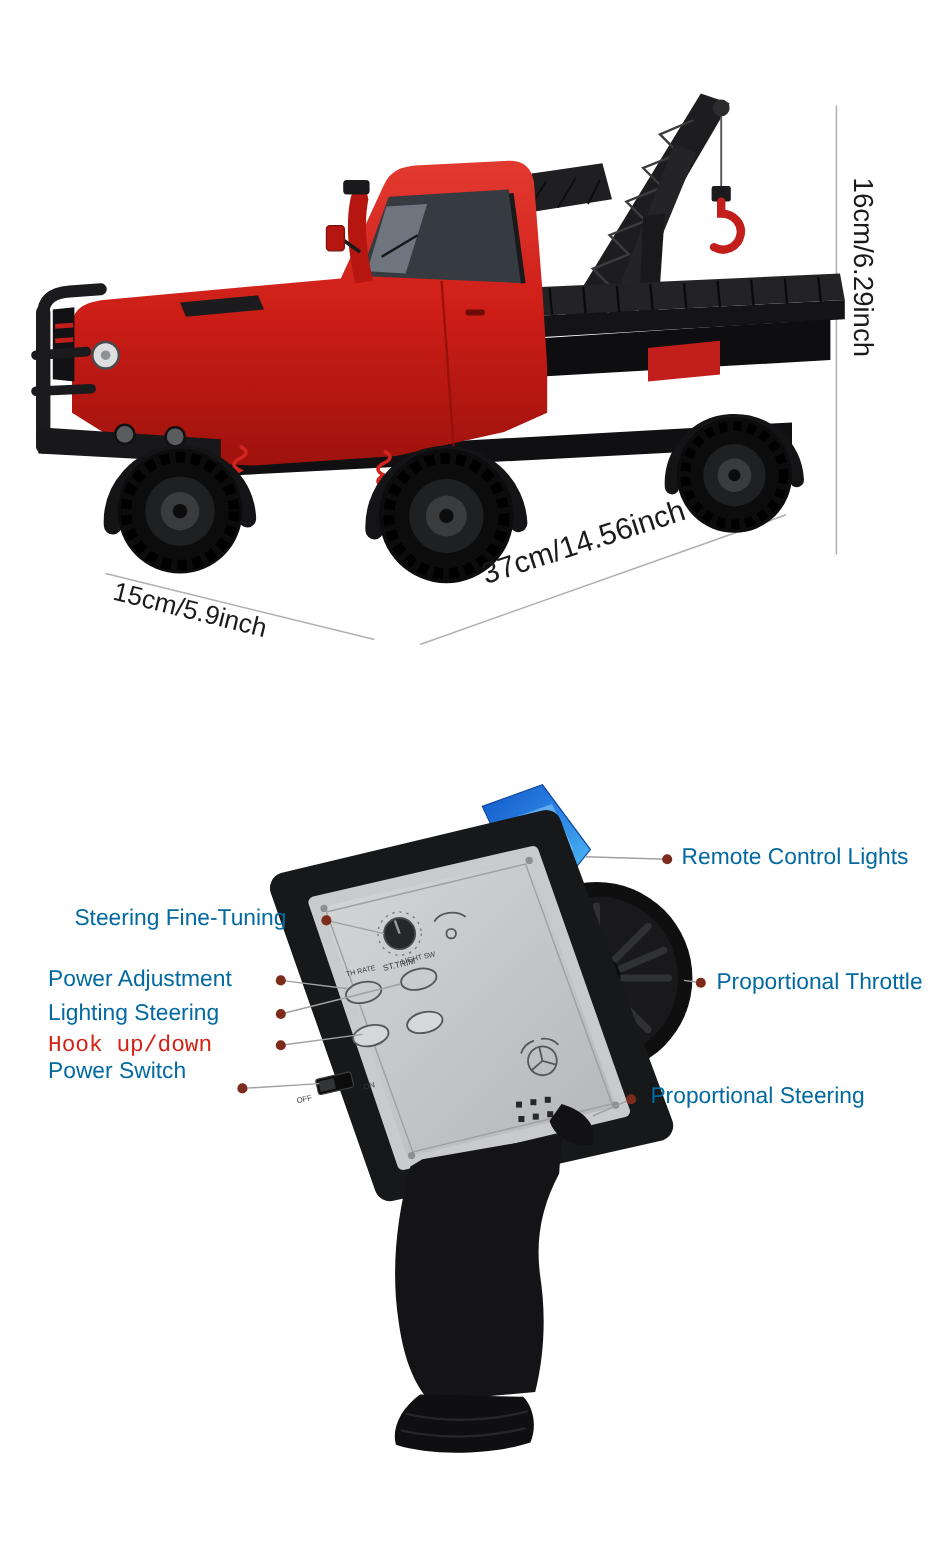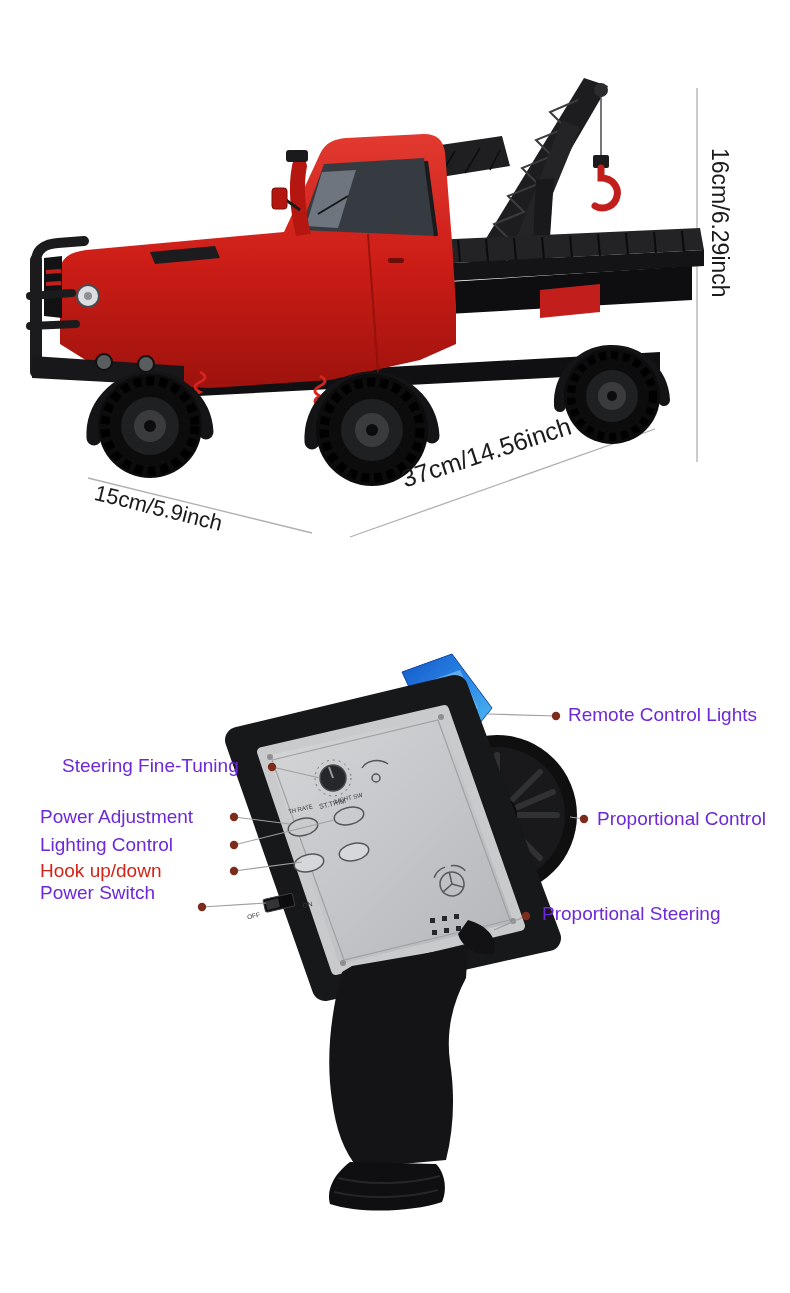--- a/index.html
+++ b/index.html
@@ -3,23 +3,23 @@
 <meta charset="utf-8">
 <style>
   html,body{margin:0;padding:0;background:#fff;}
   .page{position:relative;width:790px;height:1293px;background:#ffffff;overflow:hidden;
         font-family:"Liberation Sans",sans-serif;}
   .layer{position:absolute;left:0;}
   .dim{position:absolute;color:#1b1b1b;white-space:nowrap;}
   .dim-height{left:706px;top:148px;writing-mode:vertical-rl;font-size:23px;}
   .dim-width{left:98px;top:480px;font-size:22px;transform:rotate(14deg);transform-origin:left top;}
   .dim-length{left:398px;top:466px;font-size:25px;transform:rotate(-18deg);transform-origin:left top;}
-  .callout{position:absolute;font-size:19px;color:#6d28d9;white-space:nowrap;line-height:22px;}
+  .callout{position:absolute;font-size:19px;color:#0369a1;white-space:nowrap;line-height:22px;}
   .align-r{}
-  .red{color:#d42316;}
+  .red{color:#d42316;font-family:Liberation Mono, monospace;}
 </style>
 </head>
 <body>
 
 <div class="page">
 
   <svg class="layer" style="top:0" width="790" height="560" viewBox="0 0 790 560">
     <defs>
       <linearGradient id="redg" x1="0" y1="0" x2="0" y2="1">
         <stop offset="0" stop-color="#e23a30"></stop>
@@ -264,18 +264,18 @@
       <circle cx="234" cy="251" r="4.2"></circle>
         <circle cx="202" cy="287" r="4.2"></circle>
       <circle cx="584" cy="199" r="4.2"></circle>
         <circle cx="526" cy="296" r="4.2"></circle>
     </g>
   </svg>
 
   <div class="callout" style="left:568px;top:704px">Remote Control Lights</div>
   <div class="callout align-r" style="left:62px;top:755px;width:200px">Steering Fine-Tuning</div>
   <div class="callout align-r" style="left:40px;top:806px;width:186px">Power Adjustment</div>
-  <div class="callout align-r" style="left:40px;top:834px;width:186px">Lighting Control</div>
+  <div class="callout align-r" style="left:40px;top:834px;width:186px">Lighting Steering</div>
   <div class="callout align-r red" style="left:40px;top:860px;width:186px">Hook up/down</div>
   <div class="callout align-r" style="left:40px;top:882px;width:152px">Power Switch</div>
-  <div class="callout" style="left:597px;top:808px">Proportional Control</div>
+  <div class="callout" style="left:597px;top:808px">Proportional Throttle</div>
   <div class="callout" style="left:542px;top:903px">Proportional Steering</div>
 </div>
 
 </body></html>

